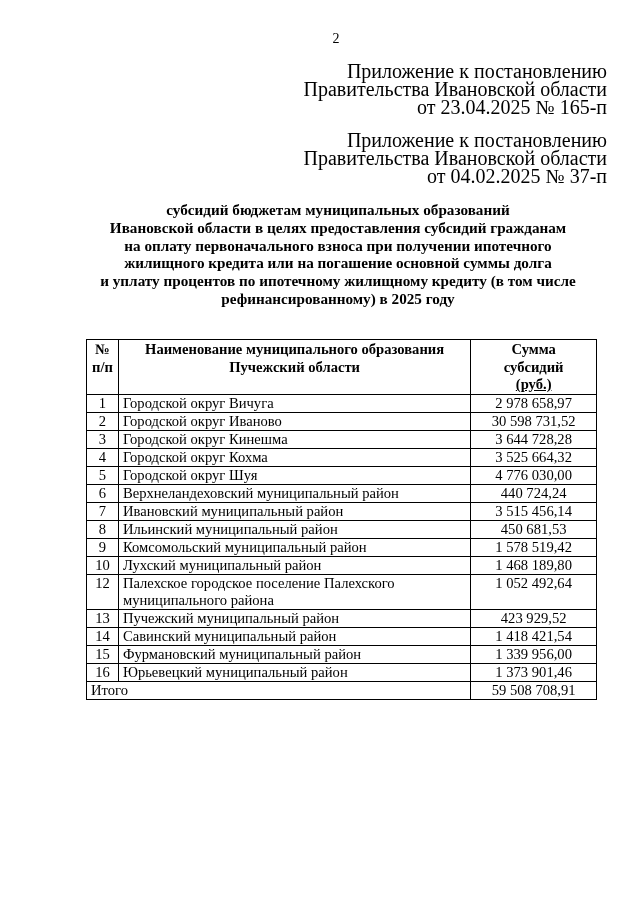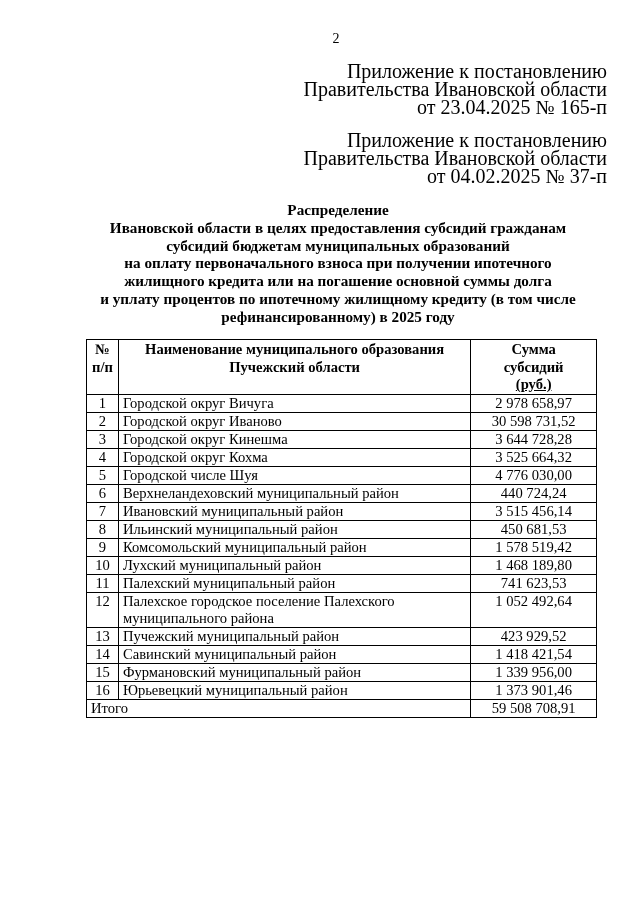--- a/index.html
+++ b/index.html
@@ -89,23 +89,22 @@
   <div>от 23.04.2025 № 165-п</div>
 </div>
 
 <div class="appendix appendix-2">
   <div>Приложение к постановлению</div>
   <div>Правительства Ивановской области</div>
   <div>от 04.02.2025 № 37-п</div>
 </div>
 
 <div class="title">
-  <div>Распределение</div>
+  <div>субсидий бюджетам муниципальных образований</div>
   <div>Ивановской области в целях предоставления субсидий гражданам</div>
-  <div>субсидий бюджетам муниципальных образований</div>
   <div>на оплату первоначального взноса при получении ипотечного</div>
   <div>жилищного кредита или на погашение основной суммы долга</div>
   <div>и уплату процентов по ипотечному жилищному кредиту (в том числе</div>
   <div>рефинансированному) в 2025 году</div>
 </div>
 
 <table class="subsidy-table">
   <colgroup>
     <col class="c-num">
     <col class="c-name">
@@ -144,21 +143,21 @@
       <td class="name">Городской округ Кинешма</td>
       <td class="sum">3 644 728,28</td>
     </tr>
     <tr class="data-row">
       <td class="num">4</td>
       <td class="name">Городской округ Кохма</td>
       <td class="sum">3 525 664,32</td>
     </tr>
     <tr class="data-row">
       <td class="num">5</td>
-      <td class="name">Городской числе Шуя</td>
+      <td class="name">Городской округ Шуя</td>
       <td class="sum">4 776 030,00</td>
     </tr>
     <tr class="data-row">
       <td class="num">6</td>
       <td class="name">Верхнеландеховский муниципальный район</td>
       <td class="sum">440 724,24</td>
     </tr>
     <tr class="data-row">
       <td class="num">7</td>
       <td class="name">Ивановский муниципальный район</td>
@@ -171,25 +170,20 @@
     </tr>
     <tr class="data-row">
       <td class="num">9</td>
       <td class="name">Комсомольский муниципальный район</td>
       <td class="sum">1 578 519,42</td>
     </tr>
     <tr class="data-row">
       <td class="num">10</td>
       <td class="name">Лухский муниципальный район</td>
       <td class="sum">1 468 189,80</td>
-    </tr>
-    <tr class="data-row">
-      <td class="num">11</td>
-      <td class="name">Палехский муниципальный район</td>
-      <td class="sum">741 623,53</td>
     </tr>
     <tr class="data-row">
       <td class="num">12</td>
       <td class="name">
         <div>Палехское городское поселение Палехского</div>
         <div>муниципального района</div>
       </td>
       <td class="sum">1 052 492,64</td>
     </tr>
     <tr class="data-row">

